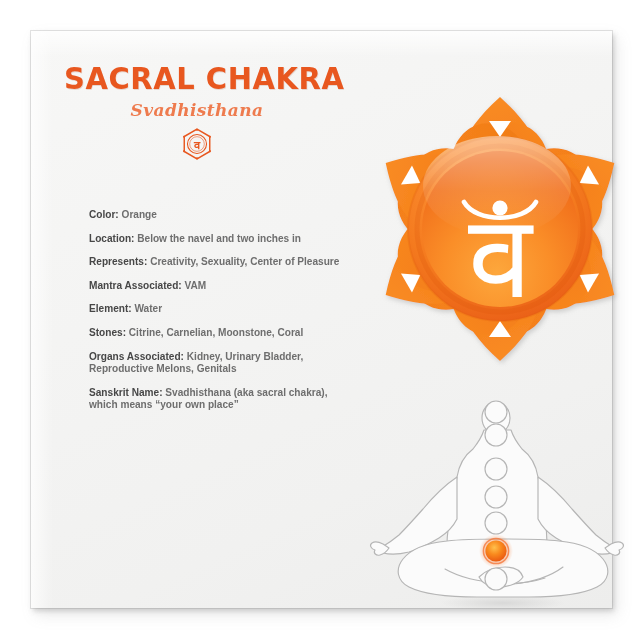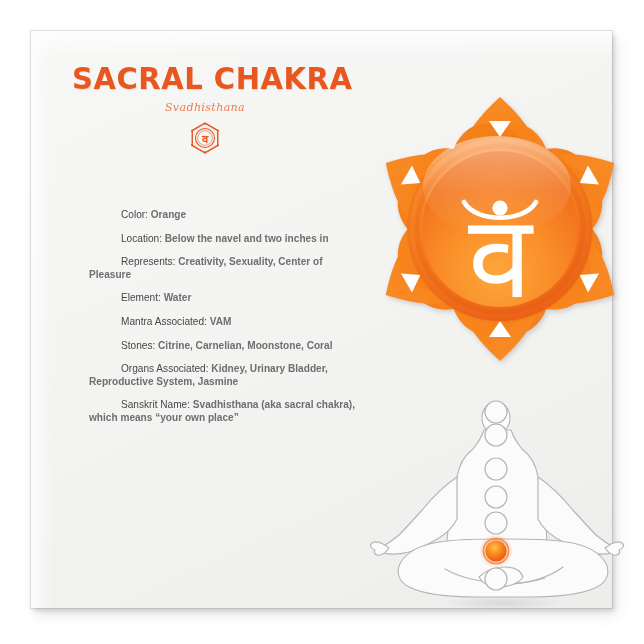--- a/index.html
+++ b/index.html
@@ -46,41 +46,41 @@
     pointer-events: none;
   }
 
   
   #header {
     position: absolute;
     left: 26px;
     top: 33px;
     width: 280px;
     text-align: center;
-    margin-left: 8px;
   }
   #chakra-title {
     font-family: "DejaVu Sans", sans-serif;
     font-weight: bold;
     font-size: 30.5px;
     letter-spacing: 0.6px;
     color: #E8571F;
     line-height: 1;
     white-space: nowrap;
     transform: scaleX(0.95);
     text-shadow: 0.7px 0.7px 0 rgba(160,80,50,0.18);
   }
   #chakra-subtitle {
     margin-top: 7px;
     font-family: "DejaVu Serif", serif;
     font-style: italic;
-    font-size: 11px;
+    font-size: 17px;
     color: #EE7B4E;
     letter-spacing: 0.4px;
     line-height: 1;
+    font-weight: bold;
   }
 
   
   #seal-wrap {
     margin: 8px auto 0 auto;
     width: 34px; height: 34px;
     position: relative;
   }
 
   
@@ -90,23 +90,22 @@
     top: 178px;
     width: 266px;
   }
   .attr-row {
     margin-bottom: 11px;
     font-size: 10.1px;
     line-height: 12.6px;
     color: #6e6e6e;
   }
   .attr-label {
-    font-weight: normal;
+    font-weight: bold;
     color: #474747;
-    margin-left: 32px;
   }
   .attr-value { color: #6e6e6e; font-weight: bold; }
 
   
   #chakra-symbol {
     position: absolute;
     left: 333px;
     top: 52px;
     width: 272px;
     height: 284px;
@@ -162,34 +161,34 @@
       </div>
       <div class="attr-row">
         <span class="attr-label">Location:</span>
         <span class="attr-value">Below the navel and two inches in</span>
       </div>
       <div class="attr-row">
         <span class="attr-label">Represents:</span>
         <span class="attr-value">Creativity, Sexuality, Center of Pleasure</span>
       </div>
       <div class="attr-row">
+        <span class="attr-label">Mantra Associated:</span>
+        <span class="attr-value">VAM</span>
+      </div>
+      <div class="attr-row">
         <span class="attr-label">Element:</span>
         <span class="attr-value">Water</span>
       </div>
       <div class="attr-row">
-        <span class="attr-label">Mantra Associated:</span>
-        <span class="attr-value">VAM</span>
-      </div>
-      <div class="attr-row">
         <span class="attr-label">Stones:</span>
         <span class="attr-value">Citrine, Carnelian, Moonstone, Coral</span>
       </div>
       <div class="attr-row">
         <span class="attr-label">Organs Associated:</span>
-        <span class="attr-value">Kidney, Urinary Bladder, Reproductive System, Jasmine</span>
+        <span class="attr-value">Kidney, Urinary Bladder, Reproductive Melons, Genitals</span>
       </div>
       <div class="attr-row">
         <span class="attr-label">Sanskrit Name:</span>
         <span class="attr-value">Svadhisthana (aka sacral chakra), which means “your own place”</span>
       </div>
     </div>
 
     <div id="chakra-symbol">
       <svg viewBox="0 0 272 284" aria-hidden="true">
         <defs>

